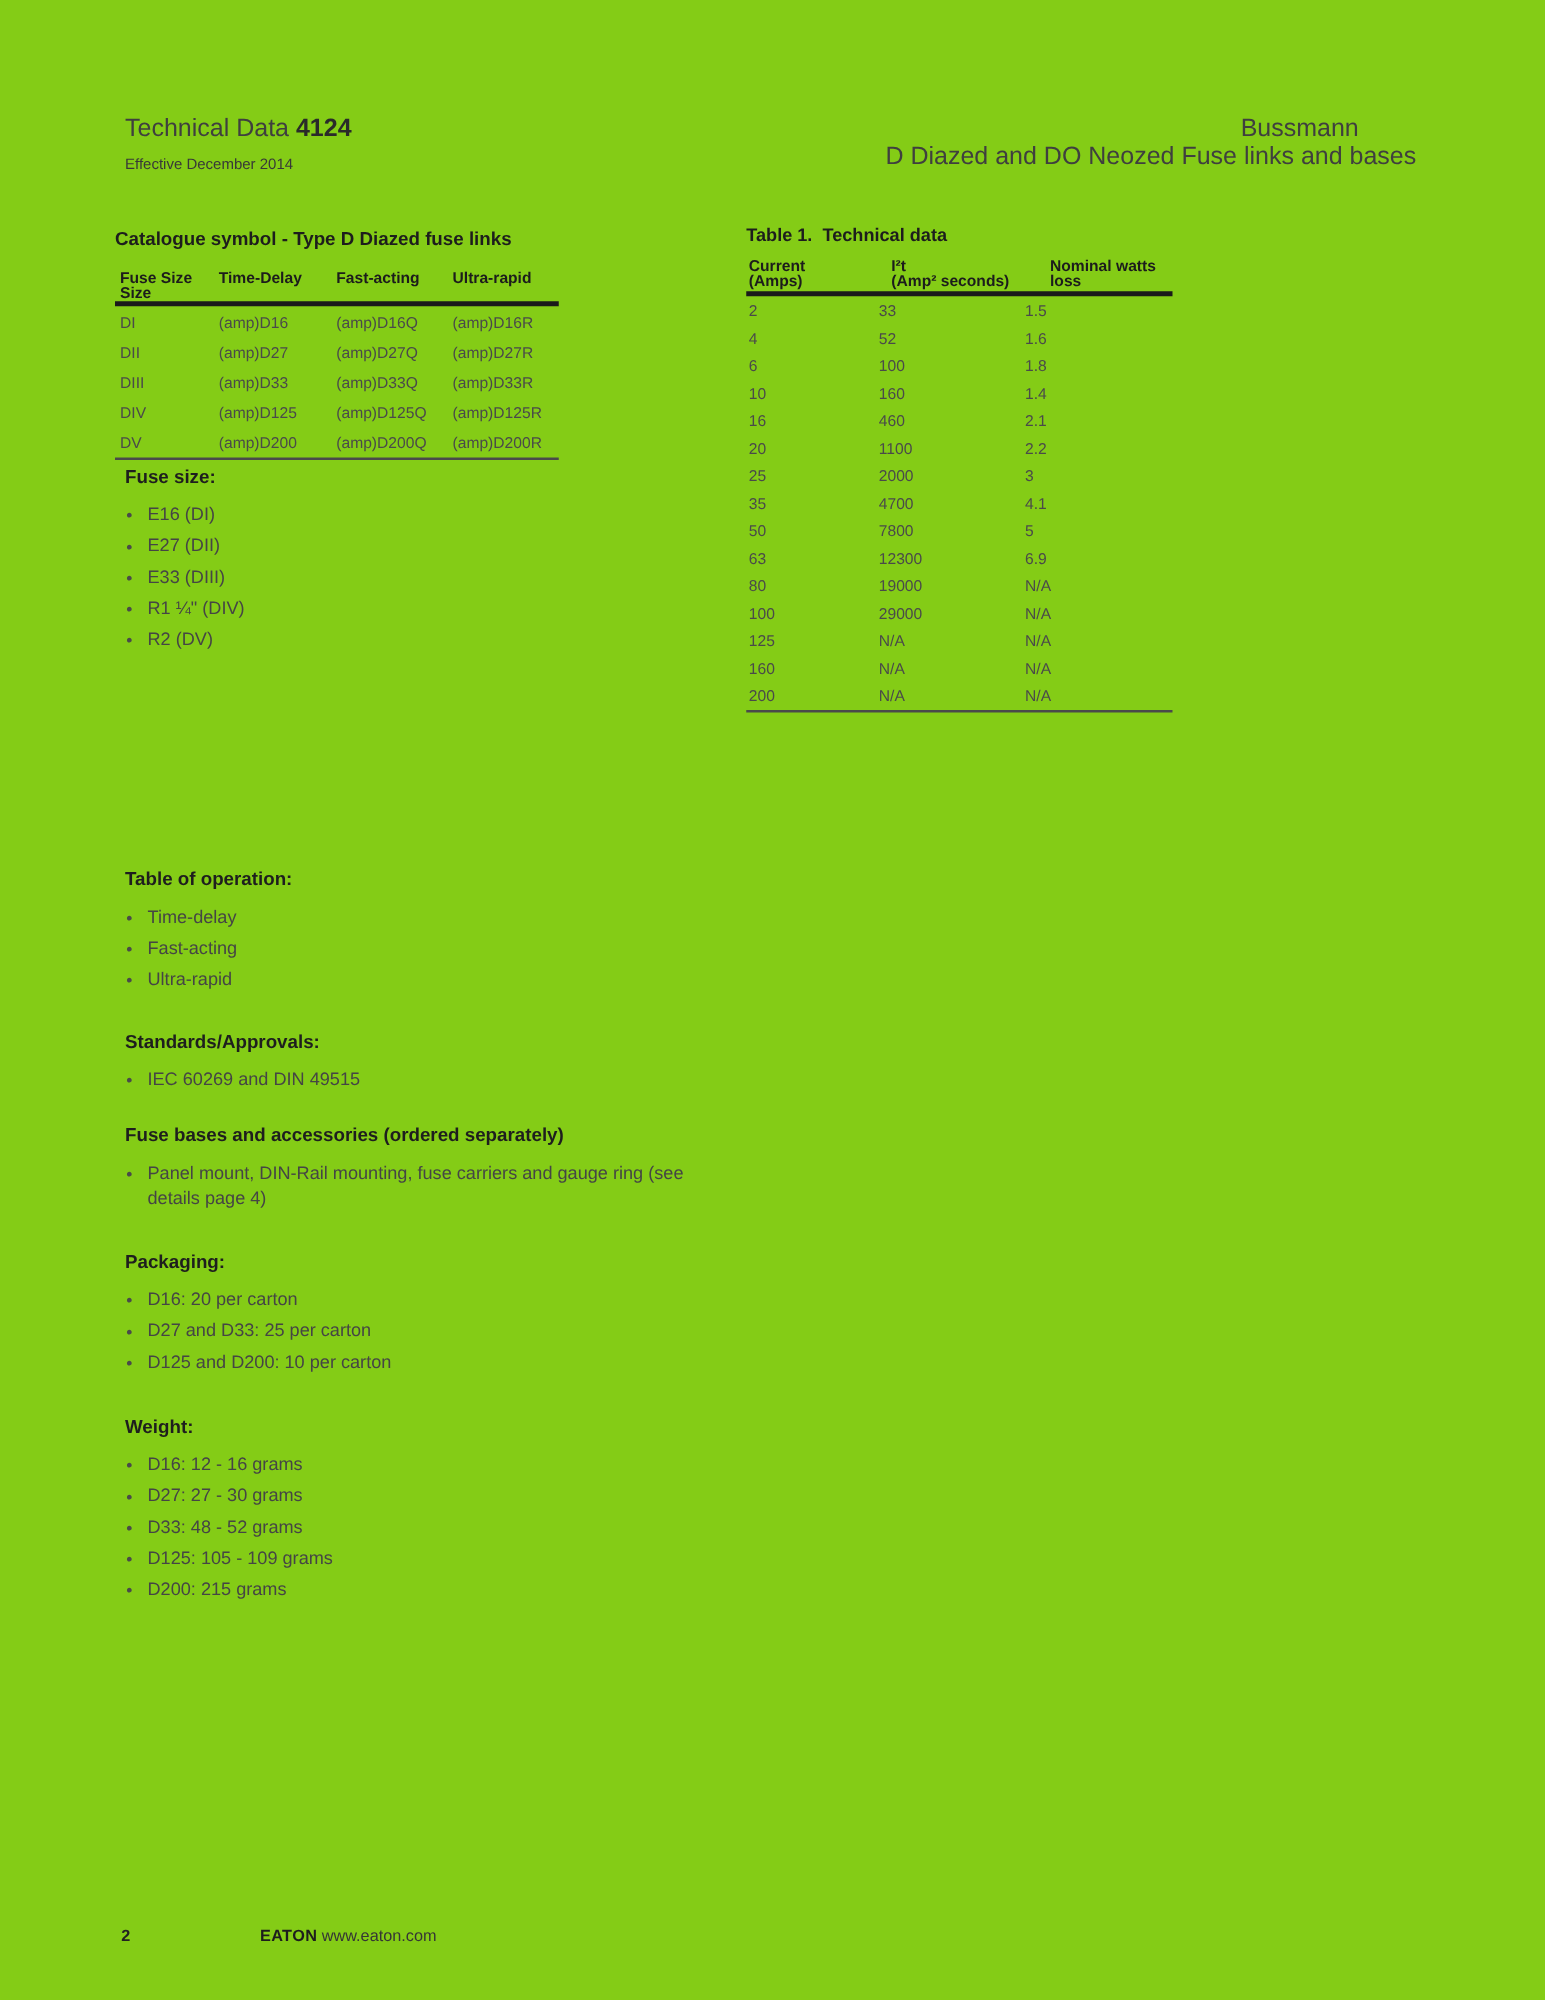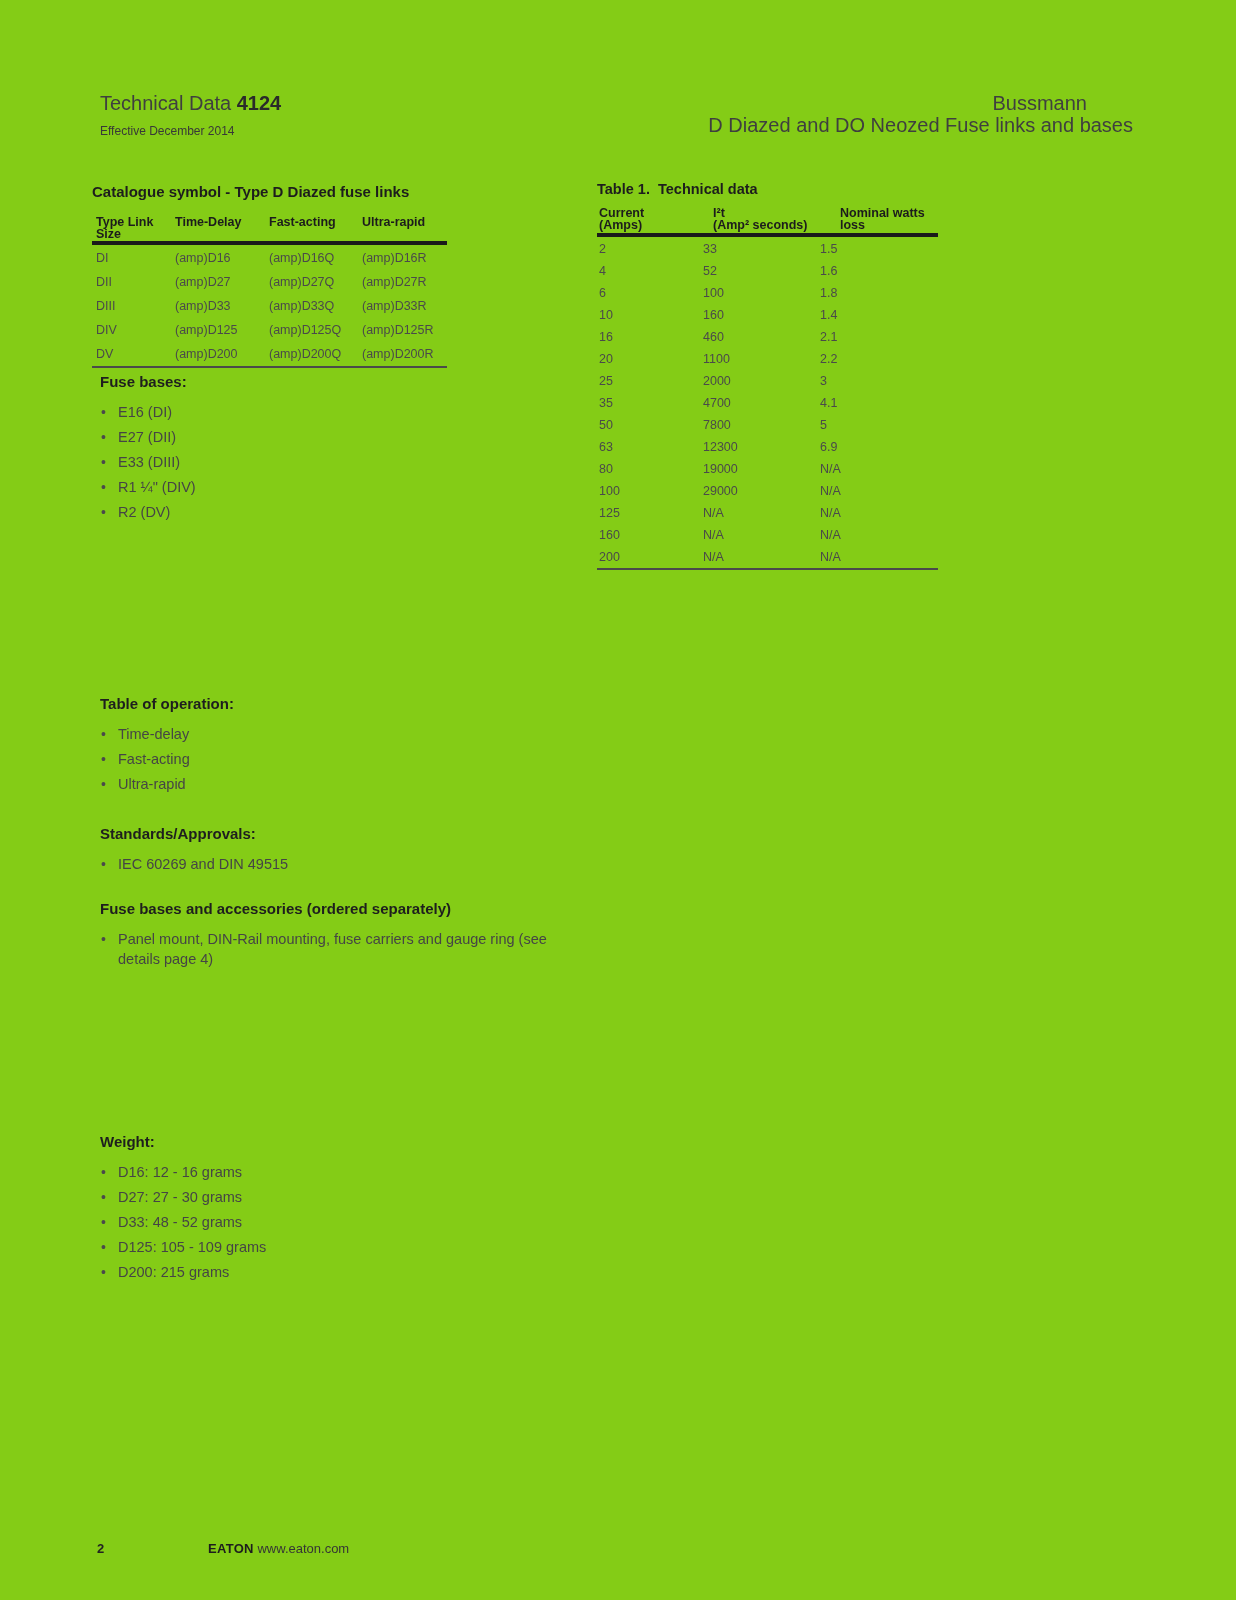--- a/index.html
+++ b/index.html
@@ -74,21 +74,21 @@
 
   <div class="hdr-right">
     <div class="brand">Bussmann</div>
     <div class="doc-subtitle">D Diazed and DO Neozed Fuse links and bases</div>
   </div>
 
   <section class="catalogue">
     <h2>Catalogue symbol - Type D Diazed fuse links</h2>
     <div class="cat-head" id="cat-head">
         <div class="hcell">
-          <div>Type Link</div>
+          <div>Fuse Size</div>
           <div>Size</div>
         </div>
         <div class="hcell">
           <div>Time-Delay</div>
           <div></div>
         </div>
         <div class="hcell">
           <div>Fast-acting</div>
           <div></div>
         </div>
@@ -224,21 +224,21 @@
         <div class="tech-row">
           <span>200</span>
           <span>N/A</span>
           <span>N/A</span>
         </div>
       </div>
     <div class="rule-thin"></div>
   </section>
 
   <section class="sec" id="s0">
-      <h3>Fuse bases:</h3>
+      <h3>Fuse size:</h3>
       <ul>
         <li>E16 (DI)</li>
         <li>E27 (DII)</li>
         <li>E33 (DIII)</li>
         <li>R1 ¼" (DIV)</li>
         <li>R2 (DV)</li>
       </ul>
     </section>
   <section class="sec" id="s2">
       <h3>Table of operation:</h3>
@@ -251,20 +251,28 @@
   <section class="sec" id="s3">
       <h3>Standards/Approvals:</h3>
       <ul>
         <li>IEC 60269 and DIN 49515</li>
       </ul>
     </section>
   <section class="sec" id="s4">
       <h3>Fuse bases and accessories (ordered separately)</h3>
       <ul>
         <li>Panel mount, DIN-Rail mounting, fuse carriers and gauge ring (see details page 4)</li>
+      </ul>
+    </section>
+  <section class="sec" id="s5">
+      <h3>Packaging:</h3>
+      <ul>
+        <li>D16: 20 per carton</li>
+        <li>D27 and D33: 25 per carton</li>
+        <li>D125 and D200: 10 per carton</li>
       </ul>
     </section>
   <section class="sec" id="s6">
       <h3>Weight:</h3>
       <ul>
         <li>D16: 12 - 16 grams</li>
         <li>D27: 27 - 30 grams</li>
         <li>D33: 48 - 52 grams</li>
         <li>D125: 105 - 109 grams</li>
         <li>D200: 215 grams</li>

